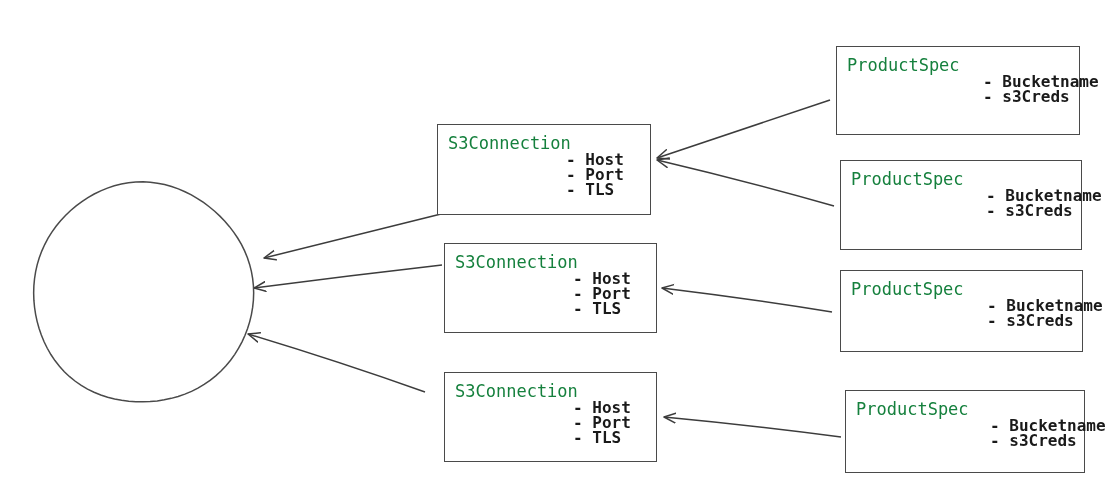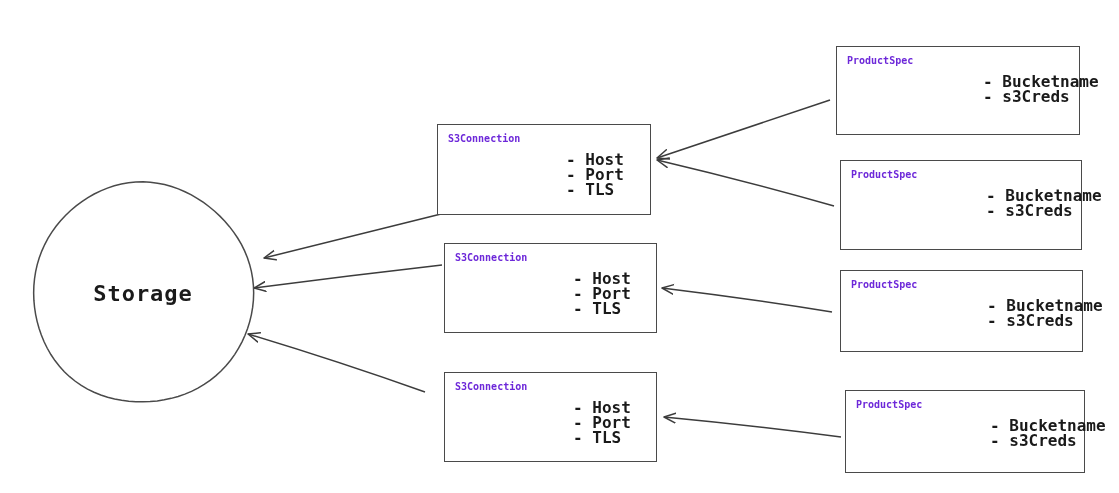--- a/index.html
+++ b/index.html
@@ -27,23 +27,23 @@
   }
   .node-box {
     position: absolute;
     box-sizing: border-box;
     border: 1.6px solid #4a4a4a;
     background: #ffffff;
   }
   .node-title {
     position: absolute;
     font-family: "DejaVu Sans Mono", monospace;
-    font-size: 10px;
-    font-weight: 700;
-    color: #6d28d9;
+    font-size: 17px;
+    font-weight: 400;
+    color: #15803d;
     letter-spacing: 0px;
     white-space: nowrap;
   }
   .node-attrs {
     position: absolute;
     font-family: "DejaVu Sans Mono", monospace;
     font-size: 16px;
     font-weight: 700;
     color: #1a1a1a;
     line-height: 15px;
@@ -136,15 +136,14 @@
       </div>
       <div class="node-box" style="left: 845px; top: 390px; width: 240px; height: 83px;">
         <div class="node-title" style="left: 10px; top: 8px;">ProductSpec</div>
         <div class="node-attrs" style="left: 144px; top: 27px;">
           <div class="attr-row">- Bucketname</div>
           <div class="attr-row">- s3Creds</div>
         </div>
       </div>
     </div>
 
-  <div class="circle-label" id="hub-label" style="left: 143px; top: 293px;">Storage</div>
 
 </div>
 
 </body></html>

